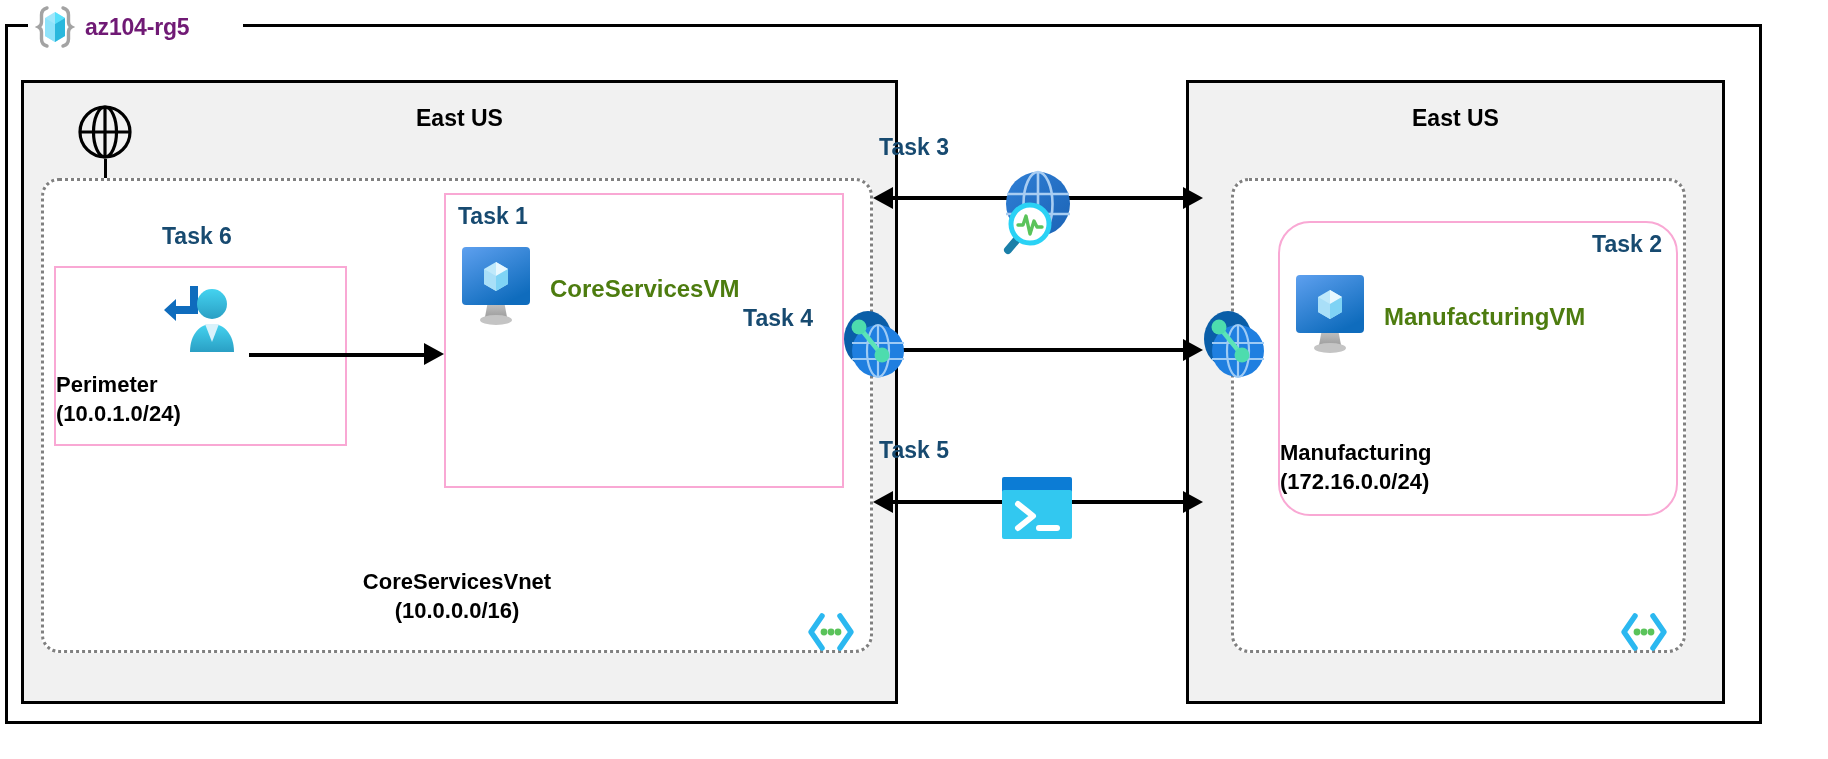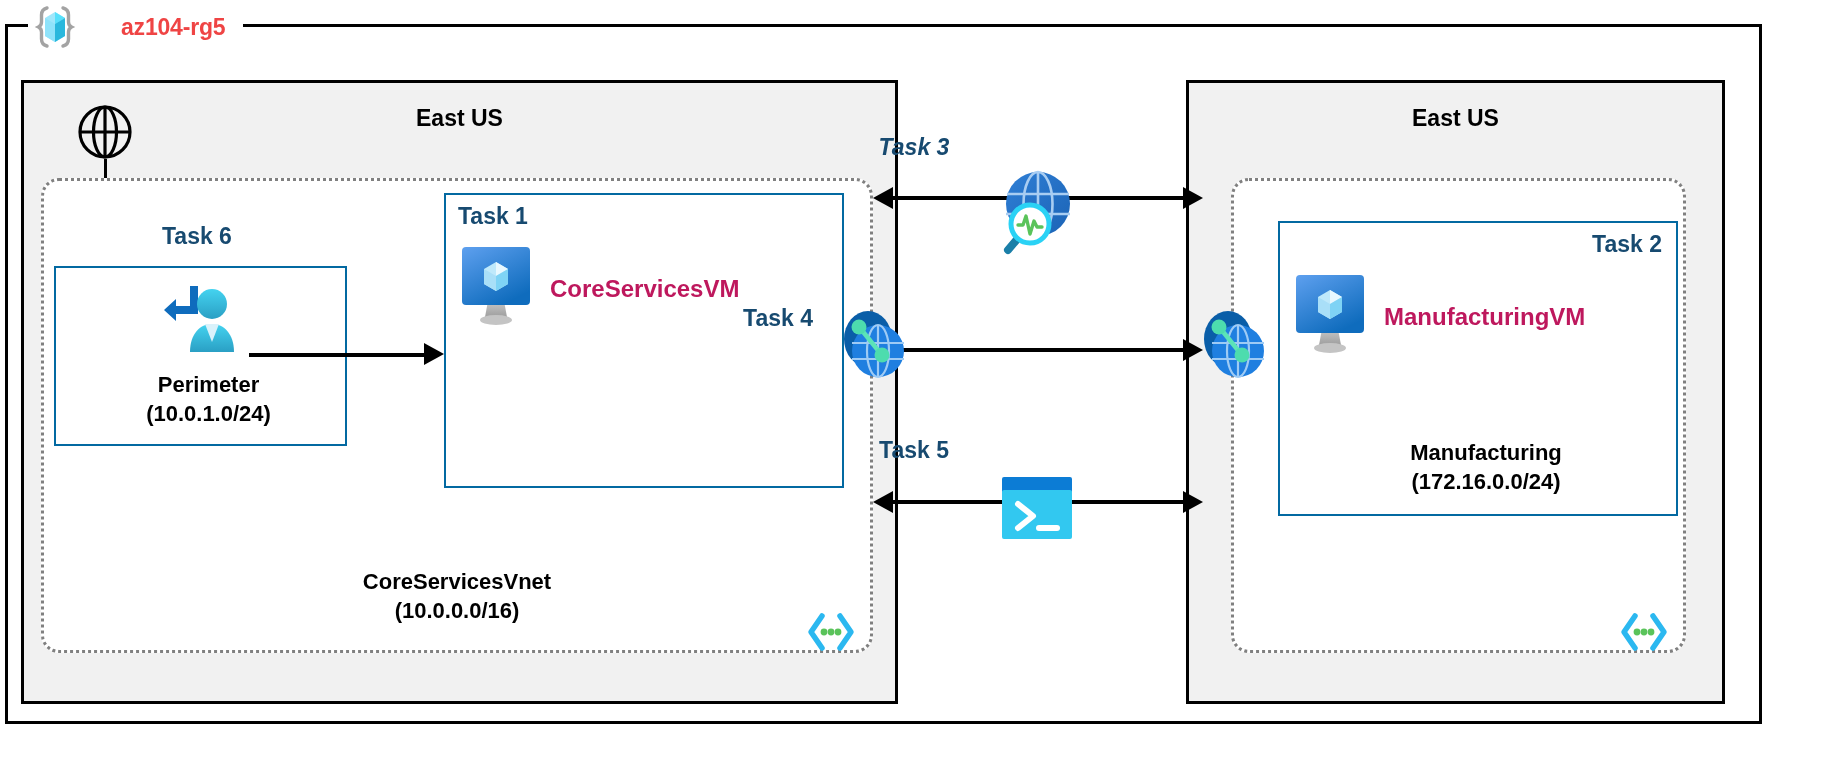--- a/index.html
+++ b/index.html
@@ -31,22 +31,22 @@
     background: #ffffff;
   }
   .rg-label {
     position: absolute;
     left: 32px; top: 3px;
     display: flex; align-items: center; gap: 7px;
     height: 48px;
   }
   .rg-icon { width: 46px; height: 46px; position: relative; flex: none; }
   .rg-title {
-    font-size: 23px; font-weight: bold; color: #ef4444;
-    letter-spacing: -0.2px; white-space: nowrap; margin-left: 36px;
+    font-size: 23px; font-weight: bold; color: #701a75;
+    letter-spacing: -0.2px; white-space: nowrap;
   }
 
   
   .region {
     position: absolute;
     background: #f1f1f1;
     border: 3px solid #000000;
     box-sizing: border-box;
   }
   .region-title {
@@ -78,44 +78,43 @@
   #vnet-right .vnet-label { bottom: 25px; }
   .vnet-corner-icon {
     position: absolute; right: 14px; bottom: -4px;
     width: 50px; height: 44px;
   }
 
   
   .subnet {
     position: absolute;
     background: #ffffff;
-    border: 2px solid #0369a1;
+    border: 2px solid #f9a8d4;
     box-sizing: border-box;
   }
   #subnet-perimeter     { left: 10px;  top: 85px; width: 293px; height: 180px; }
   #subnet-core          { left: 400px; top: 12px; width: 400px; height: 295px; }
-  #subnet-manufacturing { left: 44px;  top: 40px; width: 400px; height: 295px; }
+  #subnet-manufacturing { left: 44px;  top: 40px; width: 400px; height: 295px; border-radius: 32px; }
 
   .task-tag {
     position: absolute;
     font-size: 23px; font-weight: bold;
     color: #174A70;
     white-space: nowrap;
   }
 
   .subnet-caption {
-    position: absolute; left: 16px; right: 0;
-    text-align: center;
+    position: absolute; left: 0; right: 0;
     font-size: 22px; font-weight: bold; color: #000000;
     line-height: 1.32;
   }
 
   
   .res-row { position: absolute; display: flex; align-items: center; gap: 16px; }
-  .res-name { font-size: 24px; font-weight: bold; color: #be185d; white-space: nowrap; }
+  .res-name { font-size: 24px; font-weight: bold; color: #4d7c0f; white-space: nowrap; }
 
   
   .hline {
     position: absolute; height: 0;
     border-top: 4px solid #000000;
   }
   .vline {
     position: absolute; width: 0;
     border-left: 3px solid #000000;
   }
@@ -297,21 +296,21 @@
           <path d="M16 6 L5 22 L16 38" fill="none" stroke="#2bb8f0" stroke-width="5.5" stroke-linecap="round" stroke-linejoin="round"></path>
           <path d="M34 6 L45 22 L34 38" fill="none" stroke="#2bb8f0" stroke-width="5.5" stroke-linecap="round" stroke-linejoin="round"></path>
           <circle cx="18" cy="22" r="3.4" fill="#5ac35a"></circle>
           <circle cx="25" cy="22" r="3.4" fill="#5ac35a"></circle>
           <circle cx="32" cy="22" r="3.4" fill="#5ac35a"></circle>
         </svg>
       </span>
     </div>
   </div>
 
-  <div class="mid-task-label" style="left:0; top:134px; width:1828px; text-align:center;font-style:italic;">Task 3</div>
+  <div class="mid-task-label" style="left:0; top:134px; width:1828px; text-align:center;">Task 3</div>
   <div class="hline" style="left:890px; top:196px; width:300px;"></div>
   <div class="arrow-head arrow-left" style="left:873px; top:187px;"></div>
   <div class="arrow-head arrow-right" style="left:1183px; top:187px;"></div>
   <span class="mid-icon" style="left:986px; top:166px;">
     <svg width="92" height="92" viewBox="0 0 92 92">
       <defs>
         <linearGradient id="nwGlobe" x1="0" y1="0" x2="1" y2="1">
           <stop offset="0%" stop-color="#2f7fd6"></stop>
           <stop offset="100%" stop-color="#1b63b5"></stop>
         </linearGradient>

